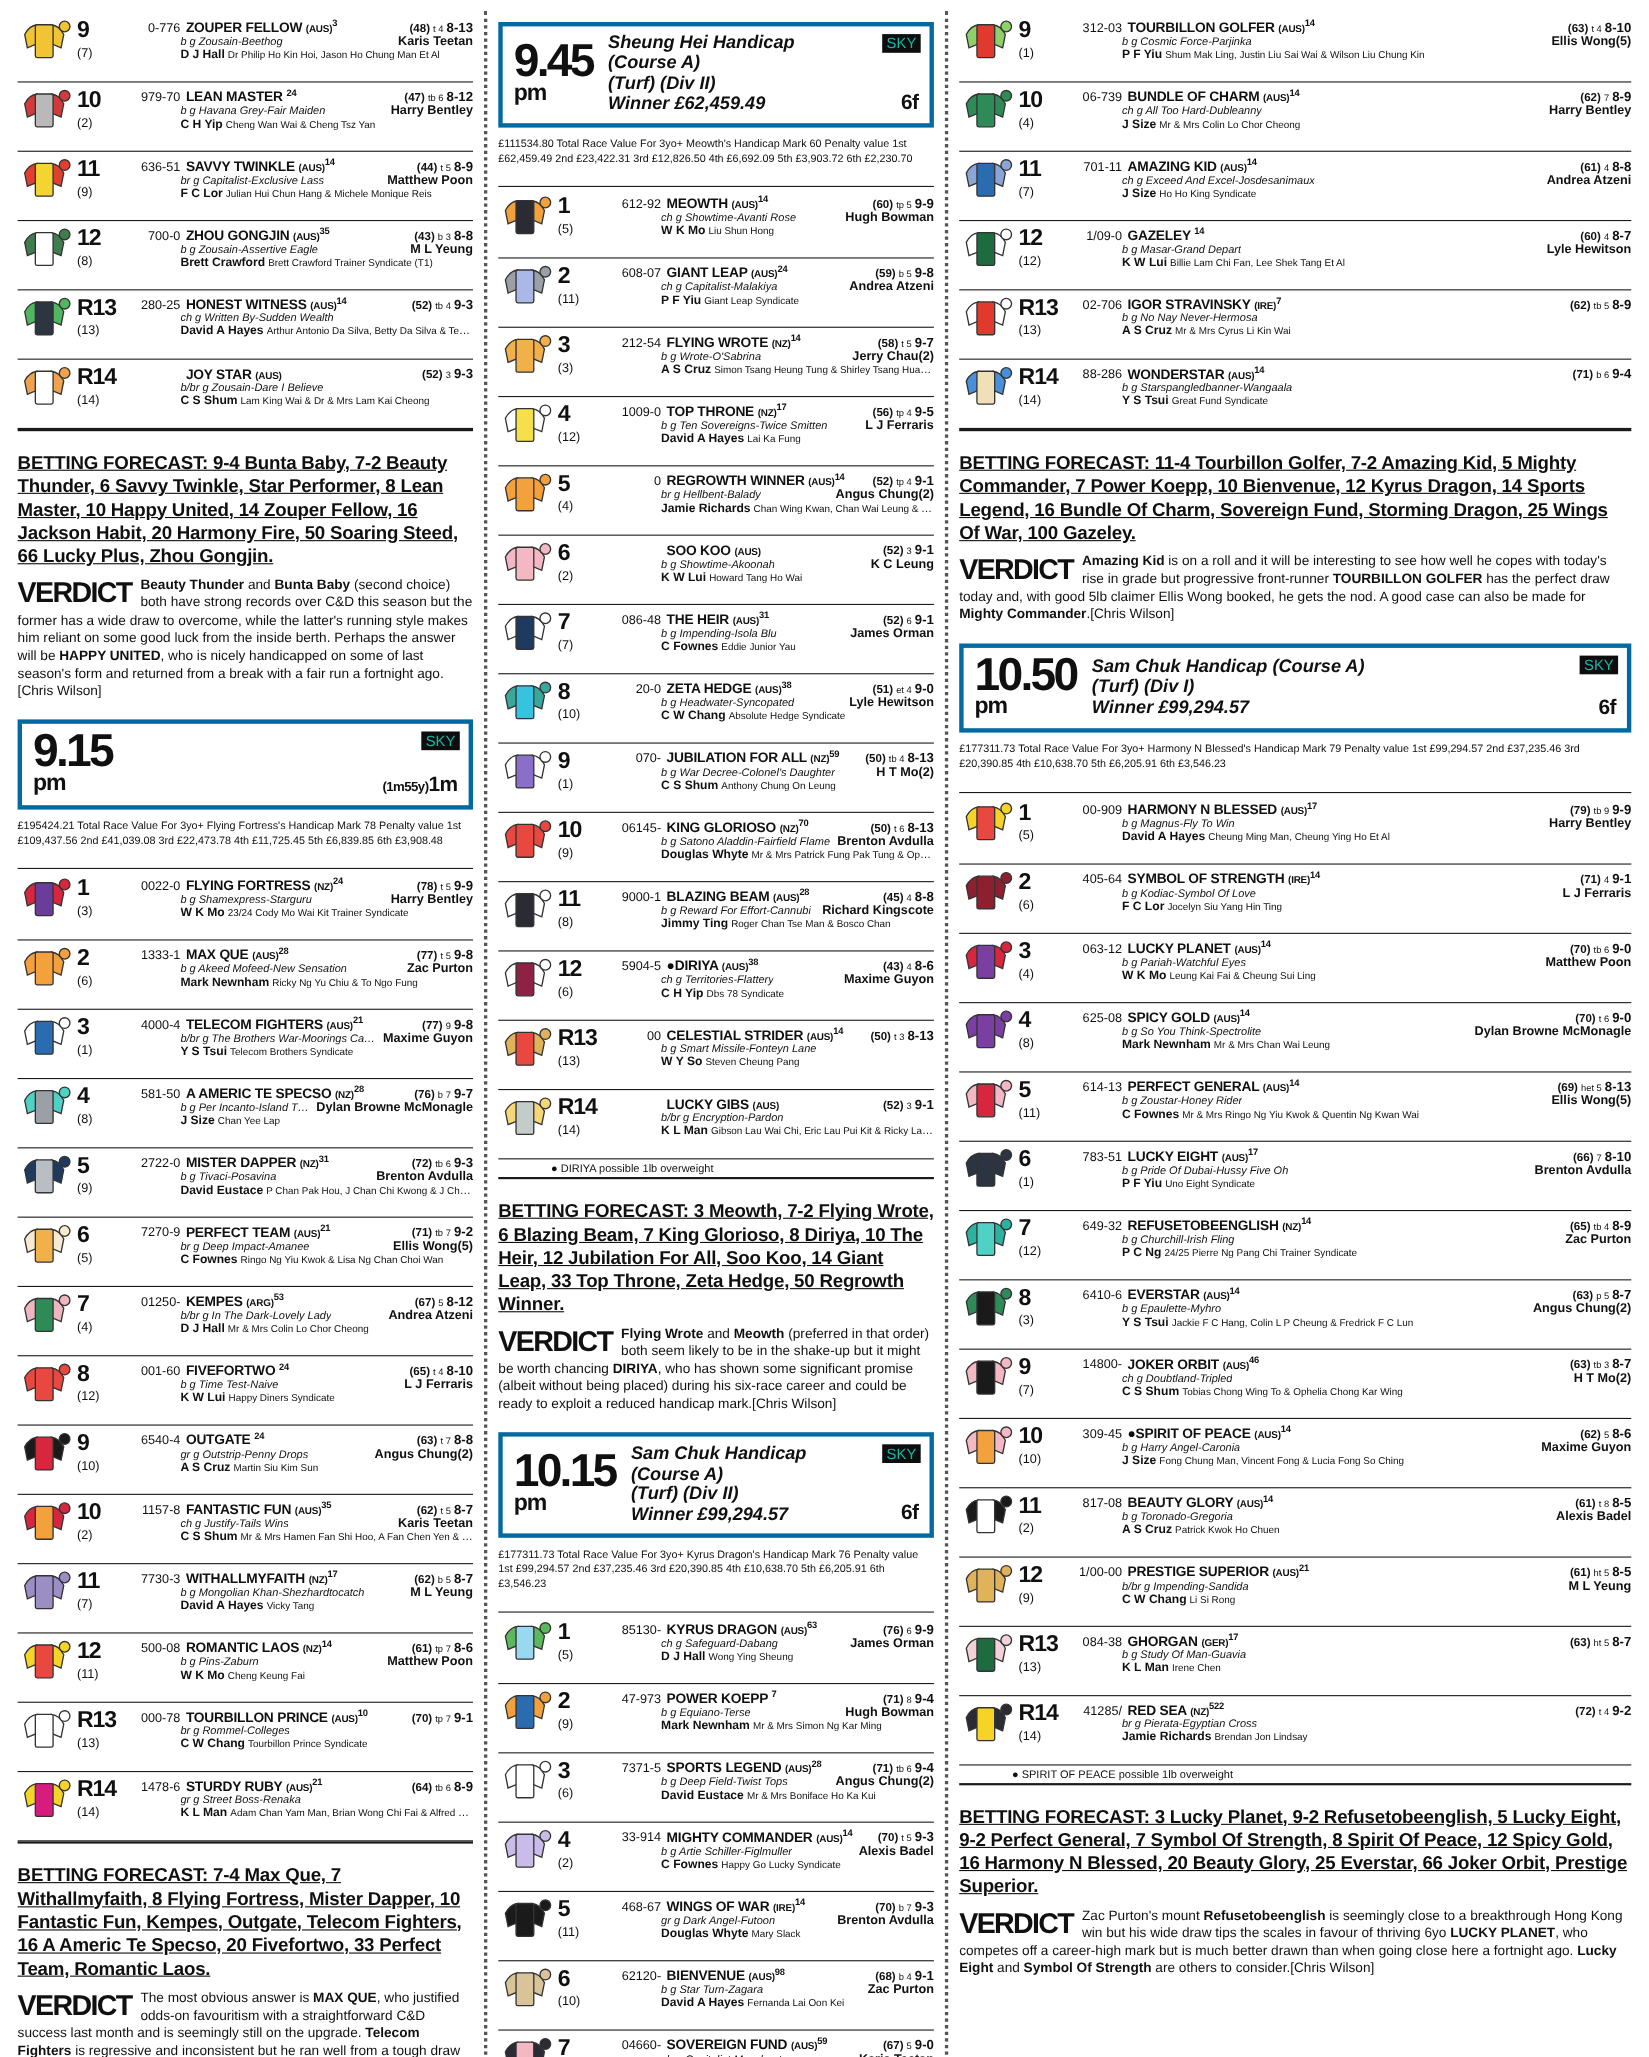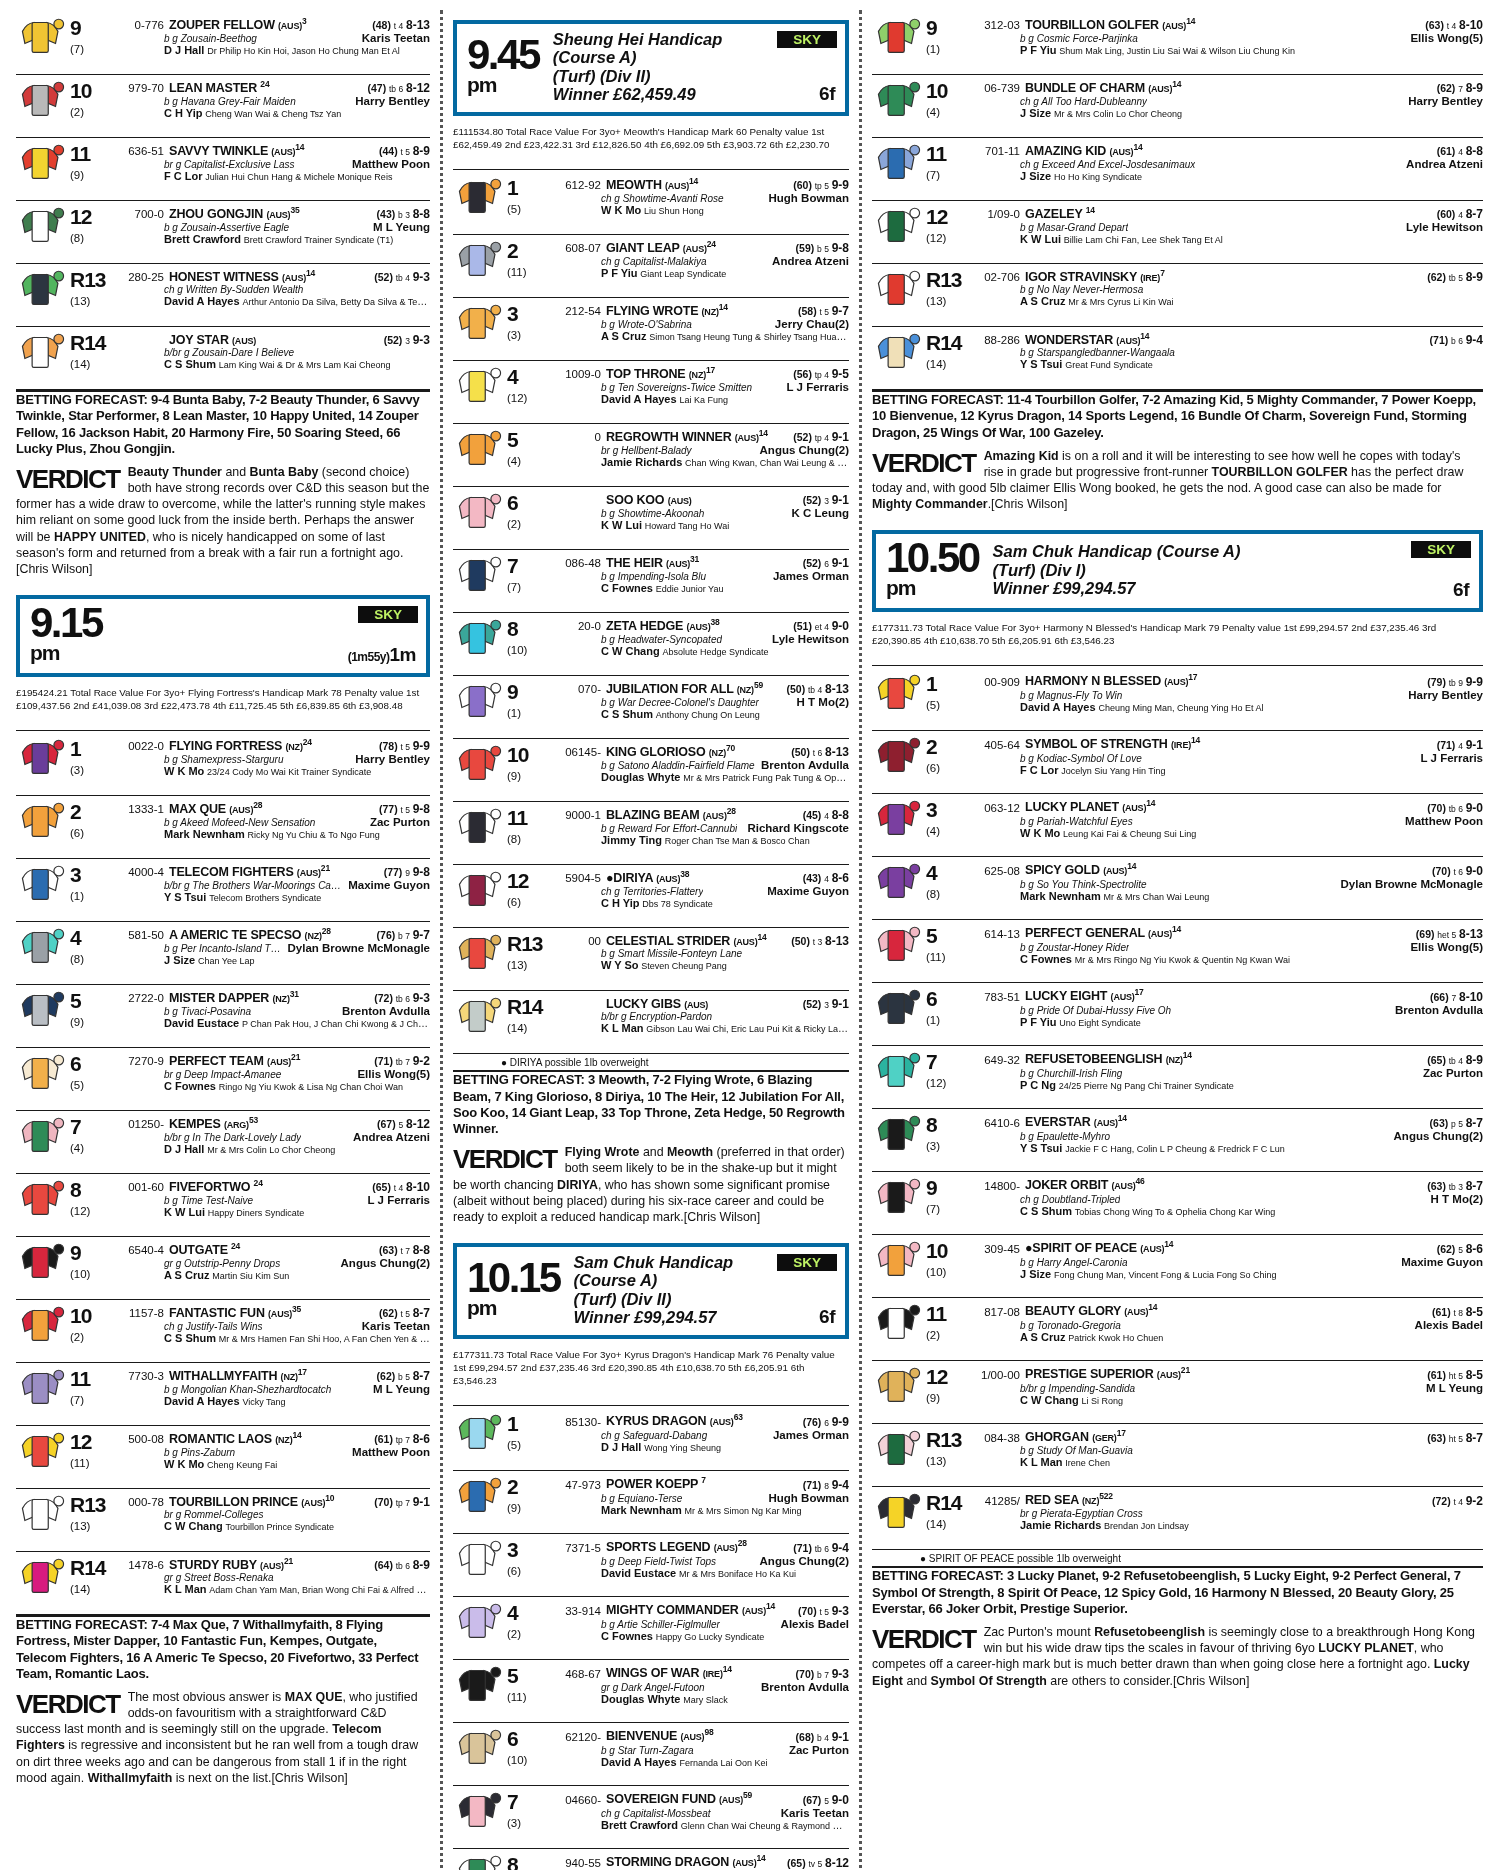--- a/index.html
+++ b/index.html
@@ -30,25 +30,25 @@
   .jock{margin-left:auto;font-weight:800;font-size:11.5px;white-space:nowrap;padding-left:6px;}
   .l3{margin-left:50px;font-size:10px;white-space:nowrap;overflow:hidden;text-overflow:ellipsis;}
   .tr{font-weight:800;font-size:11px;}
   .ow{font-size:9px;}
   
   .hdr{border:4px solid #0369a1;margin:10px 0 4px 0;padding:6px 10px 8px 10px;position:relative;display:flex;align-items:center;}
   .time{font-size:42px;font-weight:800;letter-spacing:-2.5px;line-height:.85;text-align:center;}
   .ampm{font-size:21px;font-weight:800;letter-spacing:-1px;}
   .htxt{margin-left:14px;padding-right:78px;}
   .ht1,.ht2,.hw{font-style:italic;font-weight:700;font-size:16.5px;line-height:1.12;}
-  .sky{position:absolute;top:7px;right:8px;background:#0d0d0d;color:#bef264;font-weight:700;font-size:13.5px;padding:1px 16px;}
+  .sky{position:absolute;top:7px;right:8px;background:#0d0d0d;color:#14b8a6;font-weight:400;font-size:13.5px;padding:1px 4px;}
   .dist{position:absolute;bottom:7px;right:10px;font-weight:800;font-size:19px;letter-spacing:-.5px;}
   .dist .dsm{font-size:12px;}
   .cond{font-size:9.8px;line-height:1.35;padding:5px 0 18px 0;border-bottom:1.5px solid #1a1a1a;}
-  .forecast{font-weight:800;font-size:13px;line-height:1.25;border-top:2.5px solid #1a1a1a;padding:0 0 4px 0;letter-spacing:-.2px;}
+  .forecast{font-weight:800;font-size:17px;line-height:1.25;border-top:2.5px solid #1a1a1a;padding:18px 0 4px 0;letter-spacing:-.2px;text-decoration:underline;}
   .verdict{font-size:12.4px;line-height:1.3;padding:3px 0 8px 0;}
   .vlabel{float:left;font-weight:800;font-size:26px;letter-spacing:-1.5px;line-height:.95;margin:3px 8px 0 0;}
   .note{font-size:10px;padding:3px 0 2px 0;margin-left:48px;}
   .horses{margin-top:2px;}
   svg .st{stroke:#333;stroke-width:1.5;}
 </style>
 </head>
 <body>
 
 <div id="cols">

